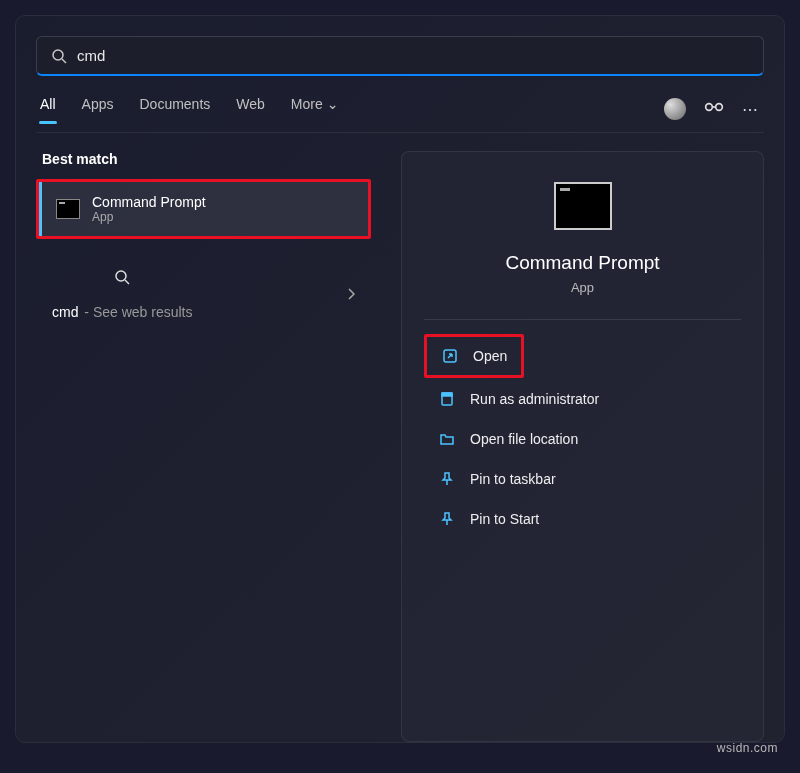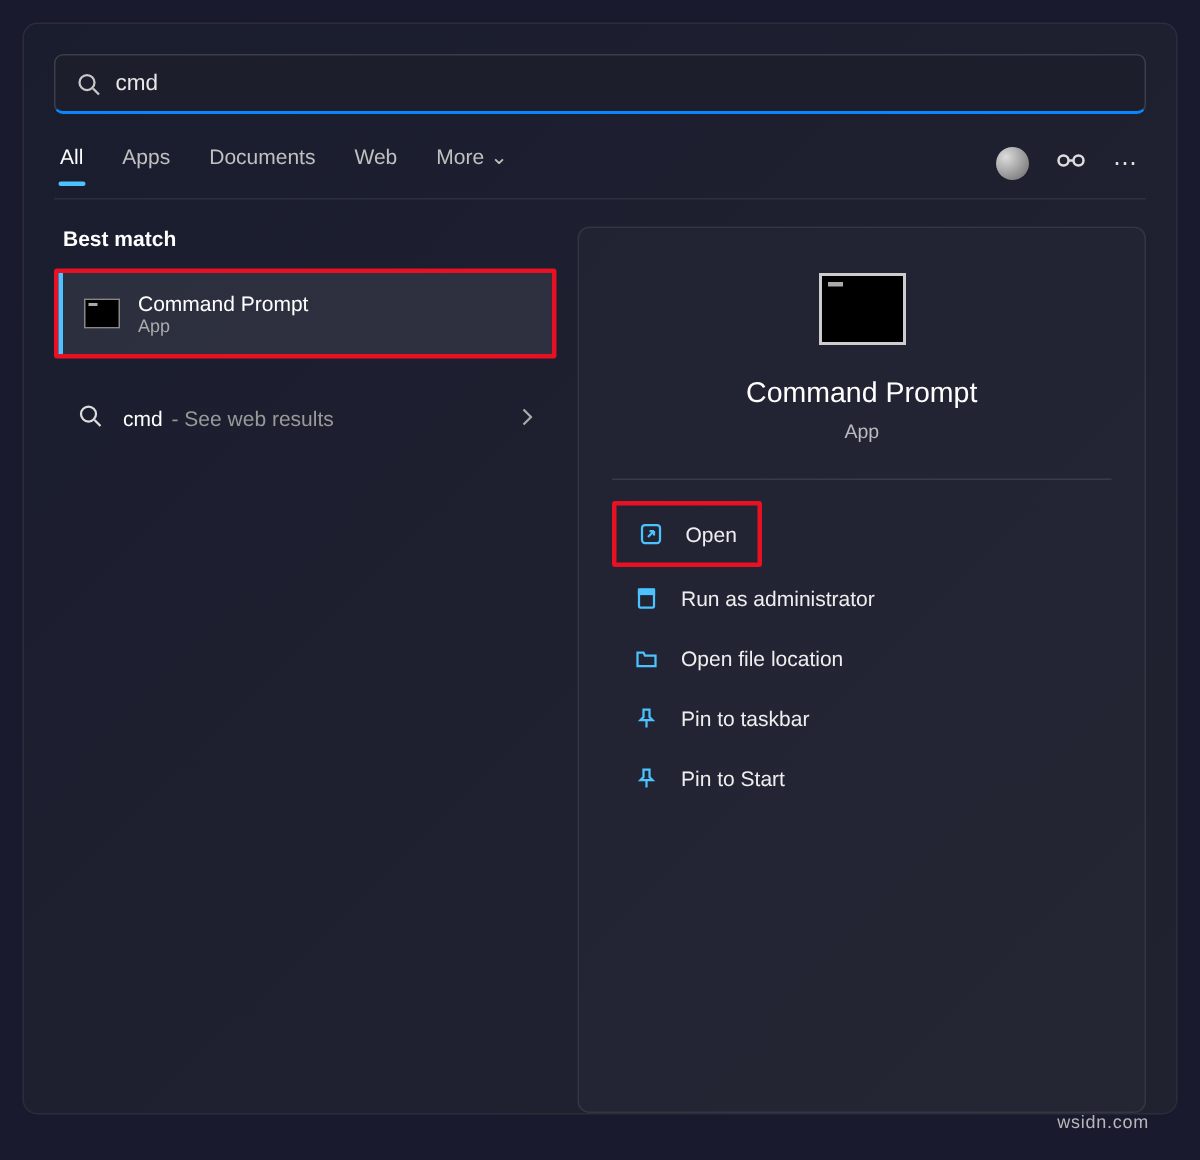--- a/index.html
+++ b/index.html
@@ -38,21 +38,21 @@
     .tab.active::after {
       content:""; position: absolute; left: 50%; transform: translateX(-50%);
       bottom: -2px; width: 18px; height: 3px; background:#4cc2ff; border-radius: 2px;
     }
     .tab .chev { margin-left: 4px; }
     .top-icons { display: flex; gap: 18px; align-items: center; }
     .avatar { width: 22px; height: 22px; border-radius: 50%;
       background: radial-gradient(circle at 30% 30%, #ddd, #666); }
     .dots { color: #ddd; letter-spacing: 2px; font-size: 16px; }
     .chain-icon { color: #ddd; }
-    .content { display: flex; flex: 1; gap: 14px; padding-top: 18px; overflow: hidden; }
+    .content { display: flex; flex: 1; gap: 30px; padding-top: 18px; overflow: hidden; }
     .left-col { width: 335px; display: flex; flex-direction: column; }
     .section-label { color: #fff; font-weight: 600; font-size: 14px; margin: 0 0 12px 6px; }
     .best-match-box {
       border: 3px solid #e81123; border-radius: 2px;
       padding: 0; margin-bottom: 18px;
     }
     .best-match-item {
       background: rgba(255,255,255,0.08);
       border-left: 3px solid #4cc2ff;
       display: flex; align-items: center; gap: 12px;
@@ -62,21 +62,21 @@
       width: 24px; height: 20px; background: #000;
       border: 1px solid #888; position: relative;
     }
     .cmd-thumb-sm::before { content:""; position:absolute; top:2px; left:2px; width:6px; height:2px; background:#aaa; }
     .best-match-texts .title { color: #fff; font-size: 14px; }
     .best-match-texts .sub { color: #aaa; font-size: 12px; }
     .web-item {
       display: flex; align-items: center; justify-content: space-between;
       padding: 12px 16px; cursor: pointer; border-radius: 4px;
     }
-    .web-left { display: flex; align-items: center; gap: 14px; }
+    .web-left { display: flex; align-items: center; gap: 14px; flex-direction: column; }
     .web-left .lbl { color: #fff; font-size: 14px; }
     .web-left .sub { color: #999; font-size: 14px; margin-left: 2px; }
     .chev-right { color: #aaa; }
     .right-col {
       flex: 1; background: rgba(255,255,255,0.02);
       border: 1px solid rgba(255,255,255,0.08);
       border-radius: 8px;
       display: flex; flex-direction: column;
       padding: 30px 22px 20px 22px;
     }
@@ -90,21 +90,21 @@
     .preview-sub { color: #bbb; font-size: 13px; margin-top: 6px; }
     .preview-divider { height:1px; background: rgba(255,255,255,0.1); margin: 24px 0 14px 0; }
     .action-list { display: flex; flex-direction: column; gap: 2px; }
     .open-box { border: 3px solid #e81123; border-radius:2px; width: fit-content; }
     .action {
       display: flex; align-items: center; gap: 14px;
       padding: 10px 14px; cursor: pointer; border-radius: 12px;
       color: #eee; font-size: 14px;
     }
     .action .ico { width: 18px; height: 18px; display:flex; align-items:center; justify-content:center; color:#4cc2ff; }
-    .watermark { position:absolute; bottom:18px; right:34px; color:#b7b7b7; font-size:12px; letter-spacing:0.5px; }
+    .watermark { position:absolute; bottom:18px; right:22px; color:#b7b7b7; font-size:12px; letter-spacing:0.5px; }
   </style>
 </head>
 <body>
 
 <div class="window">
 
   <div class="search-box">
     <span class="search-icon">
       <svg width="16" height="16" viewBox="0 0 16 16" fill="none" stroke="currentColor" stroke-width="1.5">
         <circle cx="7" cy="7" r="5"></circle>

